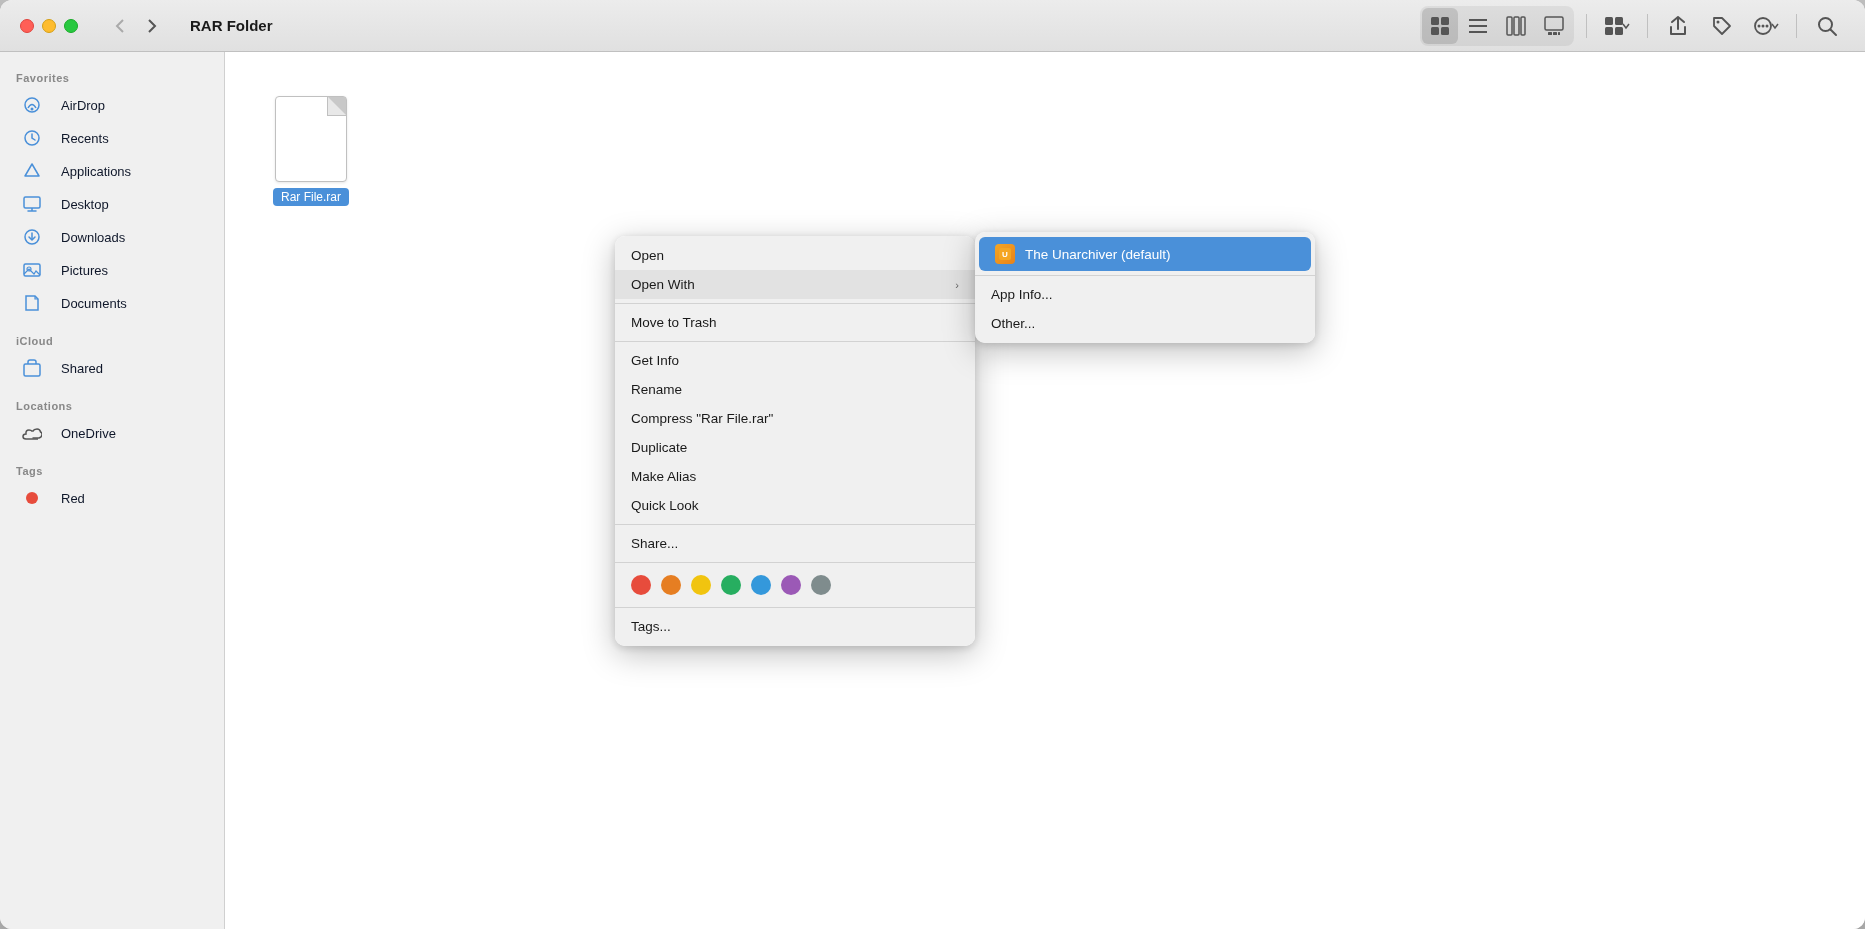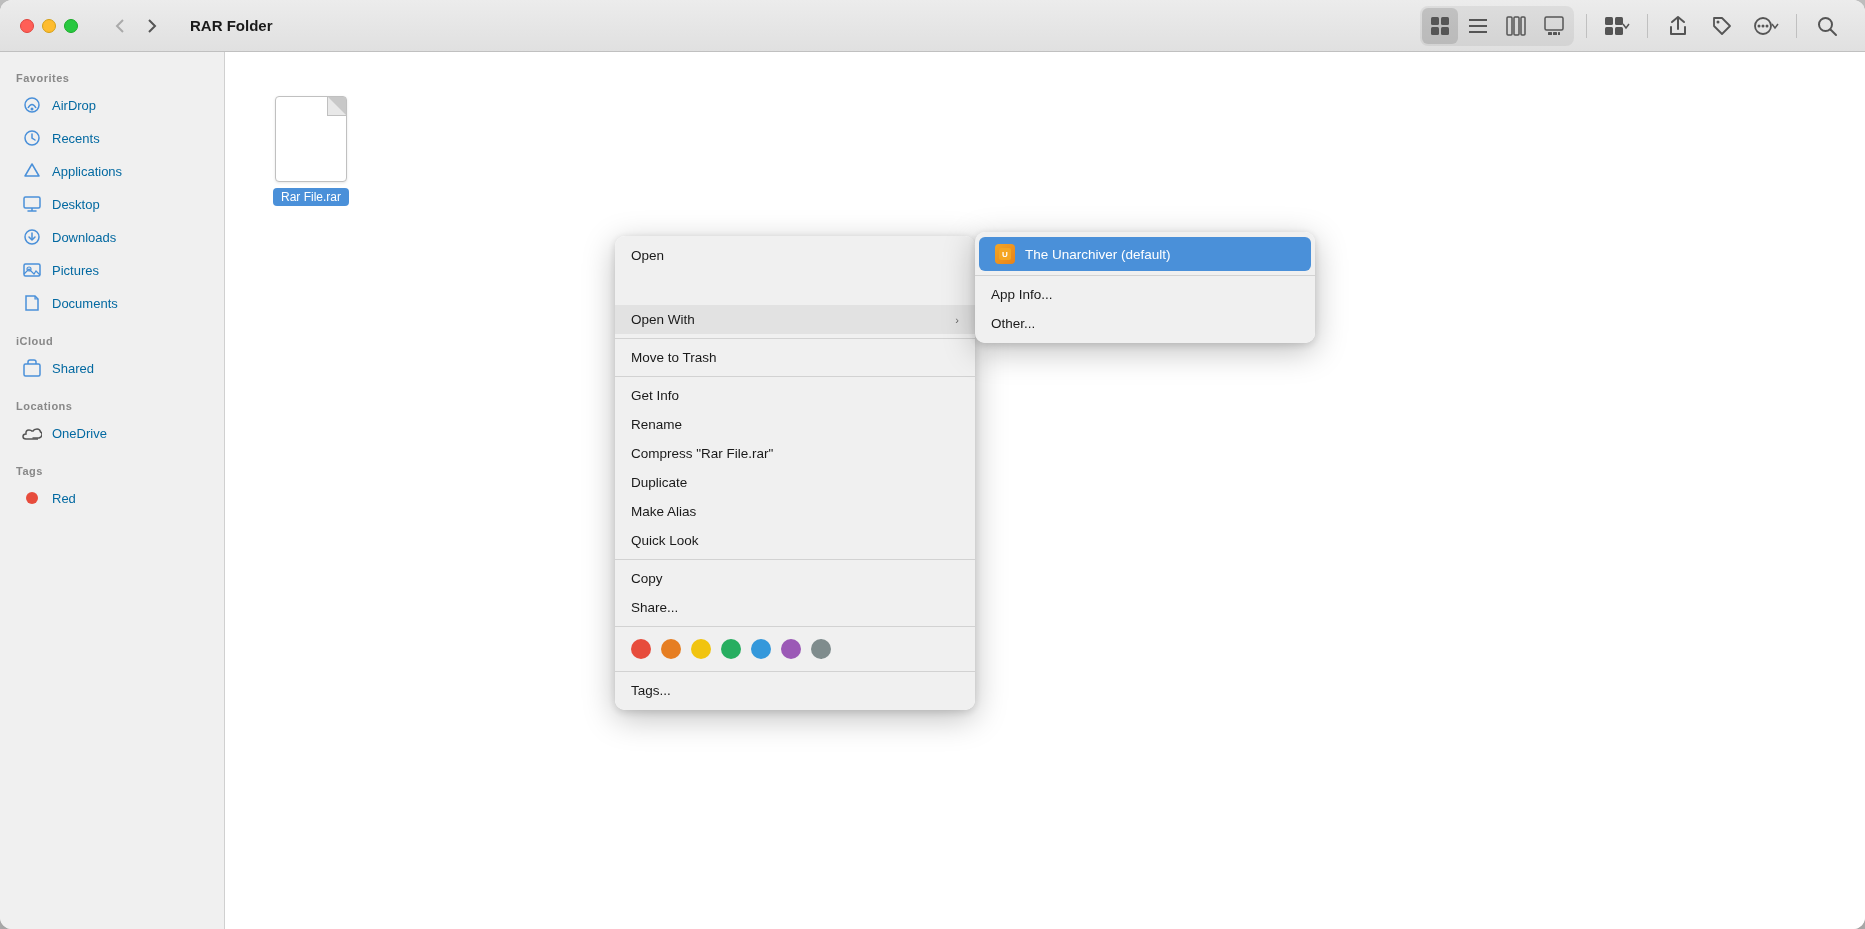--- a/index.html
+++ b/index.html
@@ -162,22 +162,23 @@
       height: 20px;
       display: flex;
       align-items: center;
       justify-content: center;
       font-size: 16px;
       flex-shrink: 0;
     }
 
     .sidebar-label {
       font-size: 13px;
-      color: #0369a1;
+      color: #0f172a;
       font-weight: 400;
+      margin-left: 9px;
     }
 
     
     .file-area {
       flex: 1;
       background: #ffffff;
       padding: 36px;
       position: relative;
       overflow: hidden;
     }
@@ -257,21 +258,21 @@
 
     .context-menu-item {
       padding: 7px 16px;
       font-size: 13.5px;
       color: #1a1a1a;
       cursor: pointer;
       display: flex;
       align-items: center;
       justify-content: space-between;
     }
-    .context-menu-item.open-with { background: rgba(0,0,0,0.06); margin-top: 35px; }
+    .context-menu-item.open-with { background: rgba(0,0,0,0.06); }
 
     .context-menu-separator {
       height: 1px;
       background: rgba(0,0,0,0.12);
       margin: 4px 0;
     }
 
     .context-menu-chevron {
       font-size: 11px;
       color: #666;
@@ -601,23 +602,20 @@
           <span>Duplicate</span>
         </div>
         <div class="context-menu-item">
           <span>Make Alias</span>
         </div>
         <div class="context-menu-item">
           <span>Quick Look</span>
         </div>
         <div class="context-menu-separator"></div>
         <div class="context-menu-item">
-          <span>Copy</span>
-        </div>
-        <div class="context-menu-item">
           <span>Share...</span>
         </div>
         <div class="context-menu-separator"></div>
         <div class="color-dots">
           <div class="color-dot" style="background:#e74c3c"></div>
           <div class="color-dot" style="background:#e67e22"></div>
           <div class="color-dot" style="background:#f1c40f"></div>
           <div class="color-dot" style="background:#27ae60"></div>
           <div class="color-dot" style="background:#3498db"></div>
           <div class="color-dot" style="background:#9b59b6"></div>

